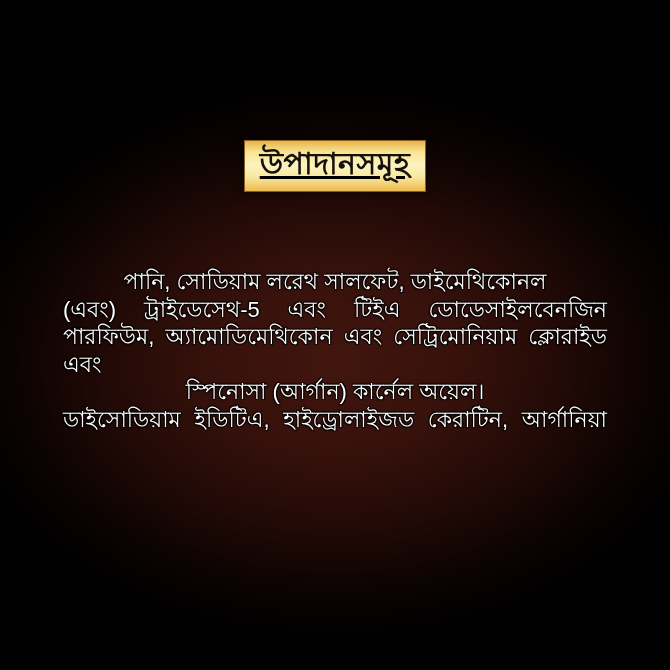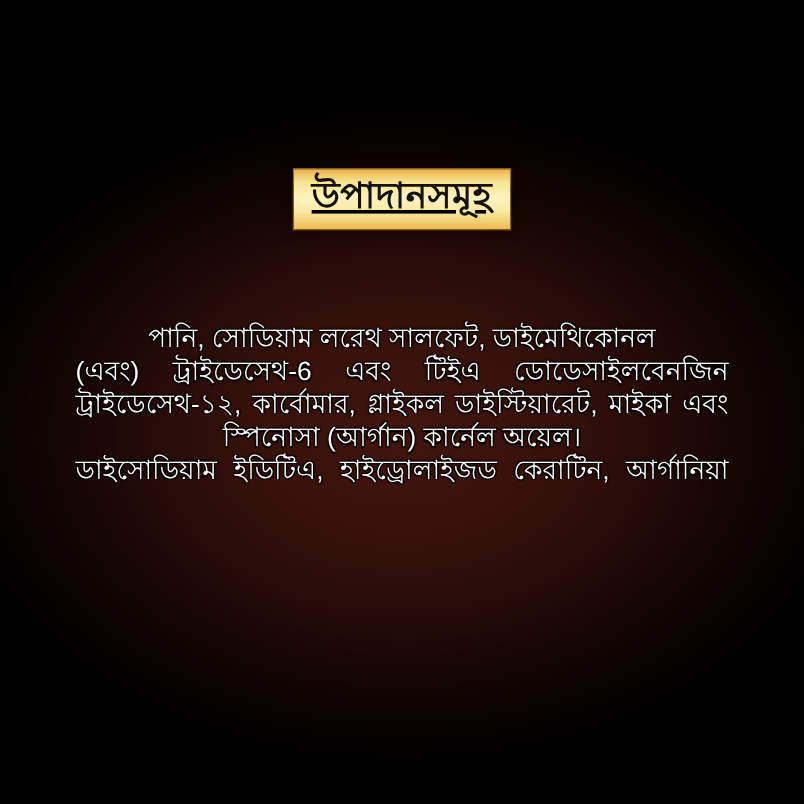--- a/index.html
+++ b/index.html
@@ -83,19 +83,19 @@
 <body>
 
 <div class="canvas">
 
   <div class="banner">
     <span class="banner-title">উপাদানসমূহ</span>
   </div>
 
   <div class="ingredients">
     <div class="line center">পানি, সোডিয়াম লরেথ সালফেট, ডাইমেথিকোনল</div>
-    <div class="line justify">(এবং) ট্রাইডেসেথ-6 এবং টিইএ ডোডেসাইলবেনজিন</div>
-    <div class="line justify">ট্রাইডেসেথ-১২, কার্বোমার, গ্লাইকল ডাইস্টিয়ারেট, মাইকা এবং</div>
+    <div class="line justify">(এবং) ট্রাইডেসেথ-5 এবং টিইএ ডোডেসাইলবেনজিন</div>
+    <div class="line justify">পারফিউম, অ্যামোডিমেথিকোন এবং সেট্রিমোনিয়াম ক্লোরাইড এবং</div>
     <div class="line center">স্পিনোসা (আর্গান) কার্নেল অয়েল।</div>
     <div class="line justify">ডাইসোডিয়াম ইডিটিএ, হাইড্রোলাইজড কেরাটিন, আর্গানিয়া</div>
   </div>
 
 </div>
 
 </body></html>

